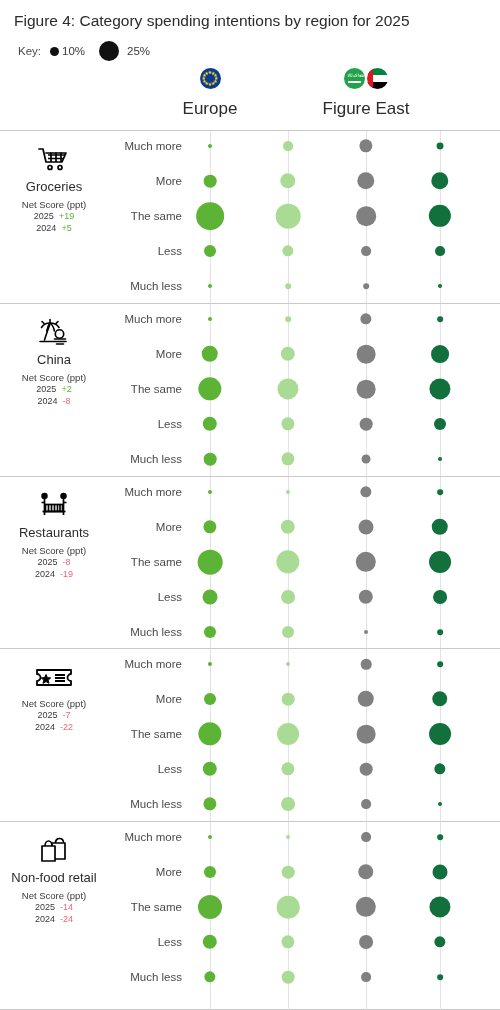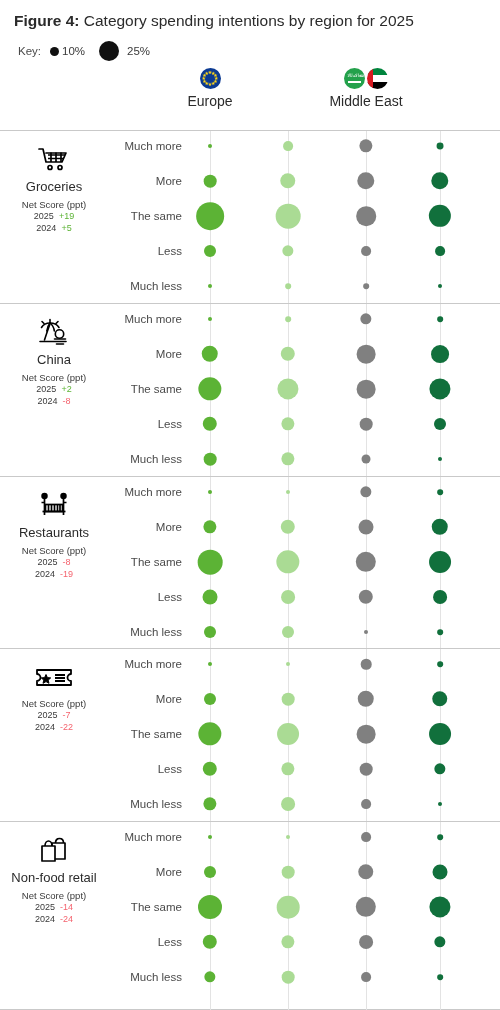--- a/index.html
+++ b/index.html
@@ -17,21 +17,21 @@
   }
 
   
   #title-bar {
     padding: 11px 14px 0 14px;
     font-size: 15.5px;
     line-height: 20px;
     color: #2b2b2b;
     white-space: nowrap;
   }
-  #title-bar .fig-label { font-weight: bold; }
+  #title-bar .fig-label { font-weight: normal; }
 
   
   #key-row {
     display: flex;
     align-items: center;
     padding: 9px 0 0 18px;
     font-size: 11.5px;
     color: #4a4a4a;
     height: 22px;
   }
@@ -107,23 +107,23 @@
   .flag-ae .b1 { top: 0; background: #00843d; }
   .flag-ae .b2 { top: 7px; background: #ffffff; }
   .flag-ae .b3 { top: 14px; background: #000000; }
   .flag-ae .hoist { position: absolute; left: 0; top: 0; width: 5.5px; height: 100%; background: #d71920; }
   
   .flag-cn { background: #e8112d; }
   .flag-cn .star {
     position: absolute; color: #ffde00; line-height: 1;
   }
   .region-name {
-    font-size: 14px;
+    font-size: 17px;
     color: #2b2b2b;
-    margin-top: 3px;
+    margin-top: 9px;
     white-space: nowrap;
   }
 
   
   #sections { position: relative; }
   .section {
     position: relative;
     border-top: 1px solid #c9c9c9;
     box-sizing: border-box;
   }
@@ -245,21 +245,21 @@
           <span class="sa-text">ﷲﺍﻻﻪﻟﺍﻻ</span>
           <span class="sa-bar"></span>
         </span>
         <span class="flag flag-ae">
           <span class="band b1"></span>
           <span class="band b2"></span>
           <span class="band b3"></span>
           <span class="hoist"></span>
         </span>
       </div>
-      <div class="region-name">Middle East</div>
+      <div class="region-name">Figure East</div>
     </div>
   </div>
 
 <div id="sections" style="position: absolute; left: 0px; right: 0px; top: 130px;">
     <div class="section" style="position: absolute; left: 0px; right: 0px; top: 0px; height: 173px;">
       <div class="cat-info">
         <div class="cat-icon">
           <svg width="34" height="28" viewBox="0 0 34 28">
             <g fill="none" stroke="#000" stroke-width="1.7">
               <path d="M2 3h4l3 13h16l4-9H9" stroke-linecap="round" stroke-linejoin="round"></path>

